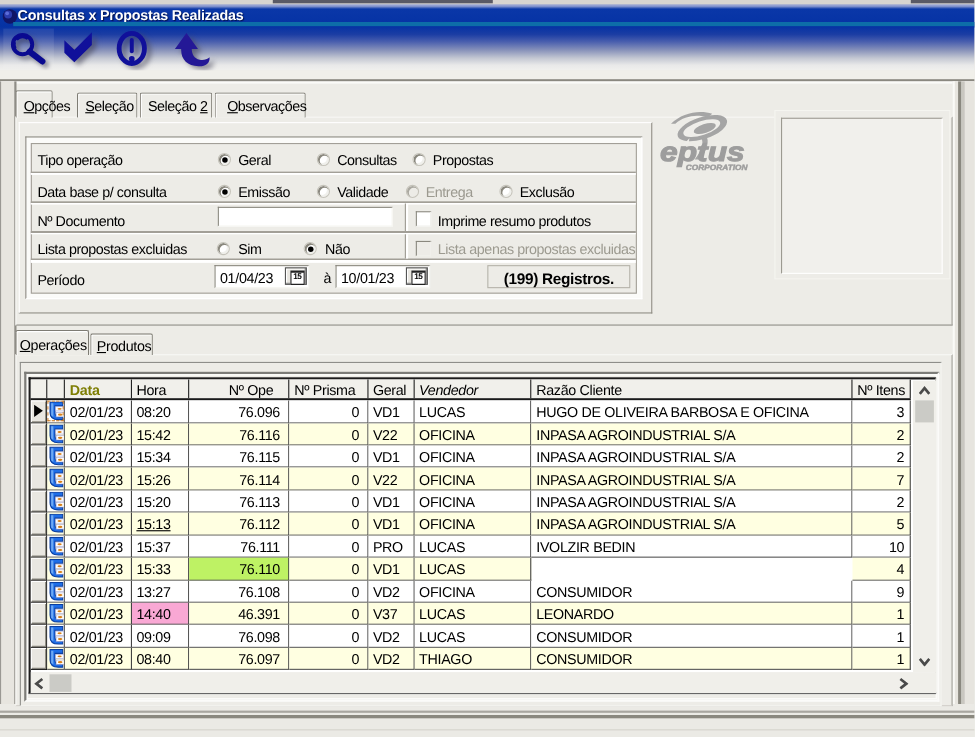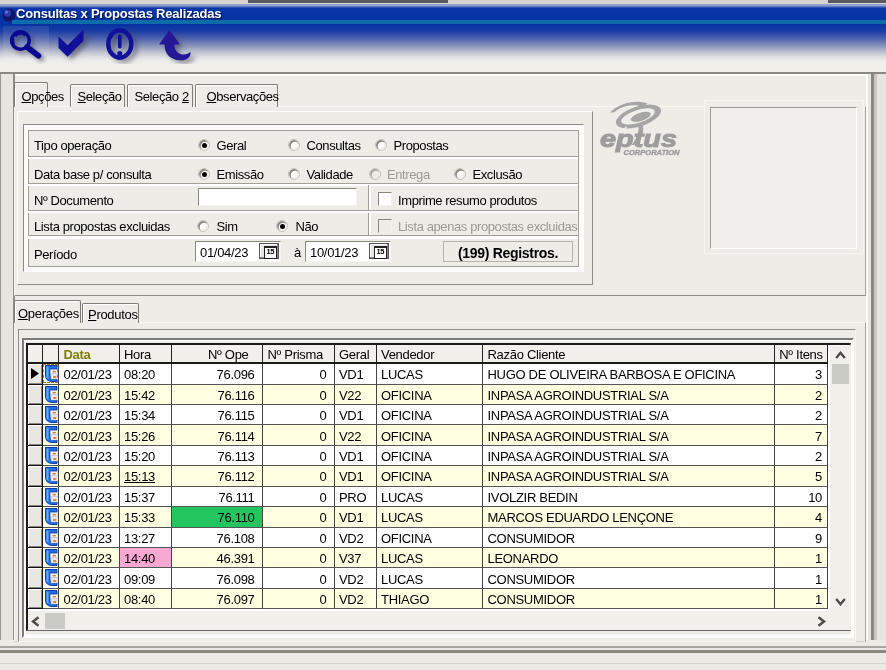--- a/index.html
+++ b/index.html
@@ -277,21 +277,21 @@
 <div class="abs" id="ghead"></div>
 <div class="abs" id="gheadsep"></div>
 <div id="gheadcells">
     <div class="abs hc" style="top:345.3px;left:28px;width:15px;padding-left:4.5px;"></div>
     <div class="abs hc" style="top:345.3px;left:43px;width:16px;padding-left:4.5px;"></div>
     <div class="abs hc" style="top:345.3px;left:59px;width:60.5px;padding-left:4.5px;color:#7e7e04;font-weight:bold;">Data</div>
     <div class="abs hc" style="top:345.3px;left:119.5px;width:52px;padding-left:4.5px;">Hora</div>
     <div class="abs hc" style="top:345.3px;left:171.5px;width:91px;text-align:right;padding-right:13px;">Nº Ope</div>
     <div class="abs hc" style="top:345.3px;left:262.5px;width:72px;padding-left:5px;">Nº Prisma</div>
     <div class="abs hc" style="top:345.3px;left:334.5px;width:42px;padding-left:4.5px;">Geral</div>
-    <div class="abs hc" style="top:345.3px;left:376.5px;width:106.5px;padding-left:4.5px;">Vendedor</div>
+    <div class="abs hc" style="top:345.3px;left:376.5px;width:106.5px;padding-left:4.5px;font-style:italic;">Vendedor</div>
     <div class="abs hc" style="top:345.3px;left:483px;width:292px;padding-left:4.5px;">Razão Cliente</div>
     <div class="abs hc" style="top:345.3px;left:775px;width:53px;text-align:center;">Nº Itens</div>
   </div>
 
 <div id="growscontainer">
     <div class="grow" style="top:364.2px;">
       <div class="cell selc" style="left:0px;width:15px;">
         <svg width="10" height="11" viewBox="0 0 10 11" style="position:absolute;left:2px;top:4px">
           <path d="M1 0 L9 5.5 L1 11 Z" fill="#000"></path>
         </svg>
@@ -449,25 +449,24 @@
   <path d="M 1.5 0.5 L 13 0.5 L 13 4 L 6 4 L 6 10.5 C 6 13 7.5 14 10.5 14 L 13 14 L 13 16.5 L 9 16.5 C 4 16.5 1.5 14.5 1.5 10 Z" fill="#1e6ee8" stroke="#0c3fa0" stroke-width="1"></path>
   <path d="M 2.5 1.5 L 4.5 1.5 L 4.5 14 L 2.5 12.5 Z" fill="#7db4f4" opacity="0.85"></path>
   <rect x="6.5" y="4.8" width="7.5" height="3.8" fill="#fdfdfd" stroke="#9a9acA" stroke-width="0.5"></rect>
   <rect x="7" y="10" width="7.5" height="4" fill="#fdfdfd" stroke="#9a9aca" stroke-width="0.5"></rect>
   <ellipse cx="10.2" cy="6.7" rx="1.9" ry="0.9" fill="#d88018"></ellipse>
   <ellipse cx="10.7" cy="12" rx="2.1" ry="1" fill="#d88018"></ellipse>
 </svg>
       </div>
       <div class="cell rowline" style="left:31px;width:60.5px;background:#FFFFE1;padding-left:4.5px;">02/01/23</div>
       <div class="cell rowline" style="left:91.5px;width:52px;background:#FFFFE1;padding-left:4.5px;">15:33</div>
-      <div class="cell rowline" style="left:143.5px;width:91px;background:#22c55e;text-align:right;padding-right:7px;">76.110</div>
+      <div class="cell rowline" style="left:143.5px;width:91px;background:#bef264;text-align:right;padding-right:7px;">76.110</div>
       <div class="cell rowline" style="left:234.5px;width:72px;background:#FFFFE1;text-align:right;padding-right:7px;">0</div>
       <div class="cell rowline" style="left:306.5px;width:42px;background:#FFFFE1;padding-left:4.5px;">VD1</div>
       <div class="cell rowline" style="left:348.5px;width:106.5px;background:#FFFFE1;padding-left:4.5px;">LUCAS</div>
-      <div class="cell rowline" style="left:455px;width:292px;background:#FFFFE1;padding-left:4.5px;">MARCOS EDUARDO LENÇONE</div>
       <div class="cell rowline" style="left:747px;width:53px;background:#FFFFE1;text-align:right;padding-right:5px;">4</div>
     </div>
     <div class="grow" style="top:527.56px;">
       <div class="cell selc" style="left:0px;width:15px;"></div>
       <div class="cell rowline" style="left:15px;width:16px;background:#FFFFFF;">
         <svg width="15" height="18" viewBox="0 0 15 18" style="position:absolute;left:1px;top:1px">
   <path d="M 1.5 0.5 L 13 0.5 L 13 4 L 6 4 L 6 10.5 C 6 13 7.5 14 10.5 14 L 13 14 L 13 16.5 L 9 16.5 C 4 16.5 1.5 14.5 1.5 10 Z" fill="#1e6ee8" stroke="#0c3fa0" stroke-width="1"></path>
   <path d="M 2.5 1.5 L 4.5 1.5 L 4.5 14 L 2.5 12.5 Z" fill="#7db4f4" opacity="0.85"></path>
   <rect x="6.5" y="4.8" width="7.5" height="3.8" fill="#fdfdfd" stroke="#9a9acA" stroke-width="0.5"></rect>
   <rect x="7" y="10" width="7.5" height="4" fill="#fdfdfd" stroke="#9a9aca" stroke-width="0.5"></rect>

